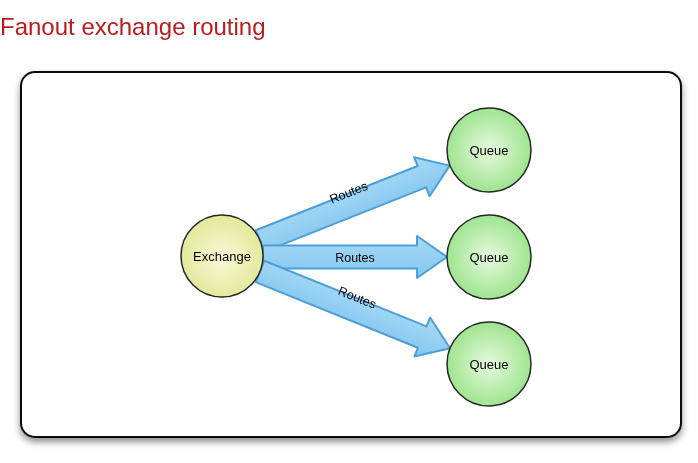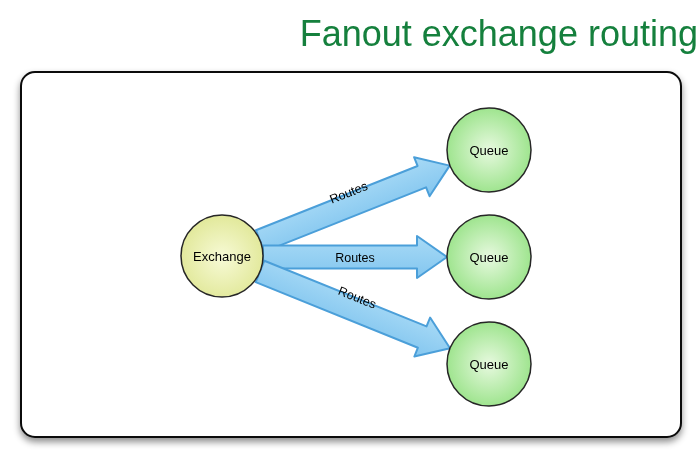--- a/index.html
+++ b/index.html
@@ -6,24 +6,24 @@
   html, body {
     width: 698px; height: 463px;
     background: #ffffff;
     font-family: "Liberation Sans", sans-serif;
     overflow: hidden;
   }
   .page { position: relative; width: 698px; height: 463px; }
   .title {
     position: absolute;
     top: 13px; left: 0; width: 100%;
-    text-align: right;
-    font-size: 36px;
+    text-align: left;
+    font-size: 24px;
     font-weight: 400;
-    color: #15803d;
+    color: #b91c1c;
     letter-spacing: 0px;
   }
   .panel {
     position: absolute;
     left: 20px; top: 71px;
     width: 662px; height: 367px;
     background: #ffffff;
     border: 2px solid #0b0b0b;
     border-radius: 15px;
     box-shadow: 0 4px 7px rgba(0,0,0,0.45);

